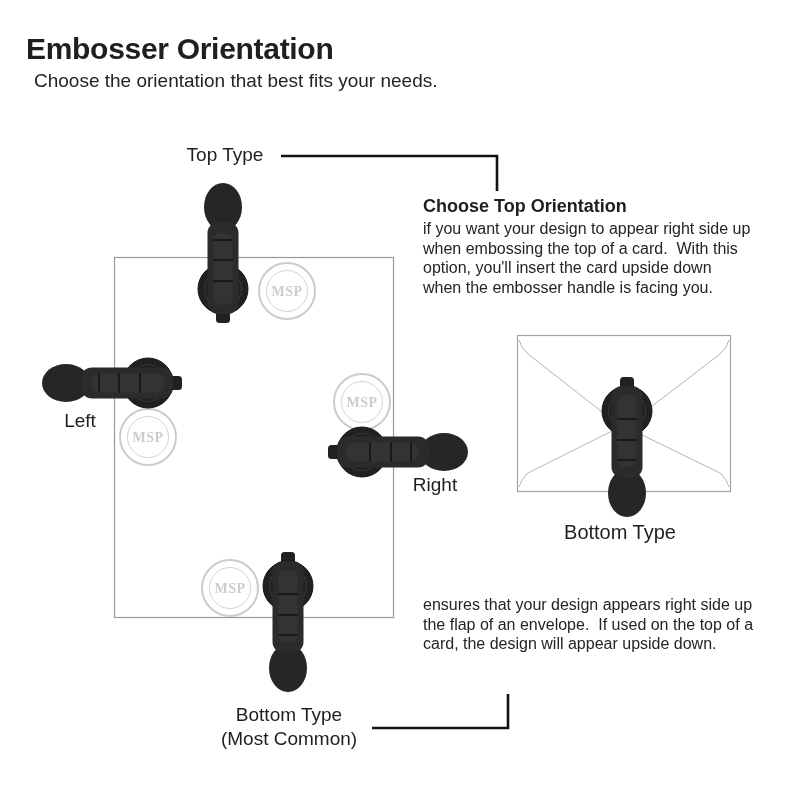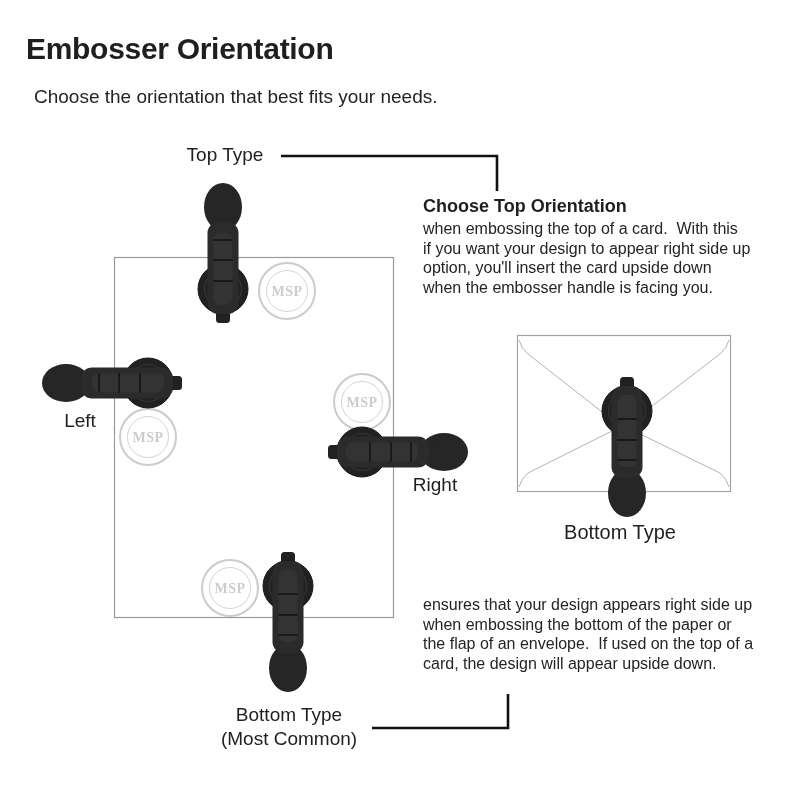--- a/index.html
+++ b/index.html
@@ -7,21 +7,21 @@
     position:relative;width:800px;height:800px;background:#fff;overflow:hidden;
     font-family:"Liberation Sans",sans-serif;color:var(--ink,#1f1f1f);
   }
   .overlay{position:absolute;left:0;top:0;width:800px;height:800px;}
 
   .title{
     position:absolute;left:26px;top:32px;font-size:30px;font-weight:bold;
     letter-spacing:-0.3px;line-height:1.1;color:var(--ink);white-space:nowrap;text-align:right;
   }
   .subtitle{
-    position:absolute;left:34px;top:86px;font-size:19px;line-height:1.2;
+    position:absolute;left:34px;top:70px;font-size:19px;line-height:1.2;
     color:var(--text);white-space:nowrap;
   }
 
   .dlabel{
     position:absolute;font-weight:normal;font-size:19px;line-height:1.15;
     transform:translateX(-50%);white-space:nowrap;color:var(--ink);
   }
   #lbl-top{left:225px;top:144px;}
   #lbl-left{left:80px;top:410px;}
   #lbl-right{left:435px;top:474px;}
@@ -136,26 +136,25 @@
   <div class="dlabel" id="lbl-left">Left</div>
   <div class="dlabel" id="lbl-right">Right</div>
   <div class="dlabel" id="lbl-bottom">
     <div>Bottom Type</div>
     <div>(Most Common)</div>
   </div>
   <div class="dlabel" id="lbl-env">Bottom Type</div>
 
   <div class="sec-heading" id="sec-top-h">Choose Top Orientation</div>
   <div class="sec-body" id="sec-top-b">
+    <div>if you want your design to appear right side up</div>
     <div>when embossing the top of a card.  With this</div>
-    <div>if you want your design to appear right side up</div>
     <div>option, you'll insert the card upside down</div>
     <div>when the embosser handle is facing you.</div>
   </div>
 
   <div class="sec-body" id="sec-bottom-b">
     <div>ensures that your design appears right side up</div>
-    <div>when embossing the bottom of the paper or</div>
     <div>the flap of an envelope.  If used on the top of a</div>
     <div>card, the design will appear upside down.</div>
   </div>
 
 </div>
 
 </body></html>

